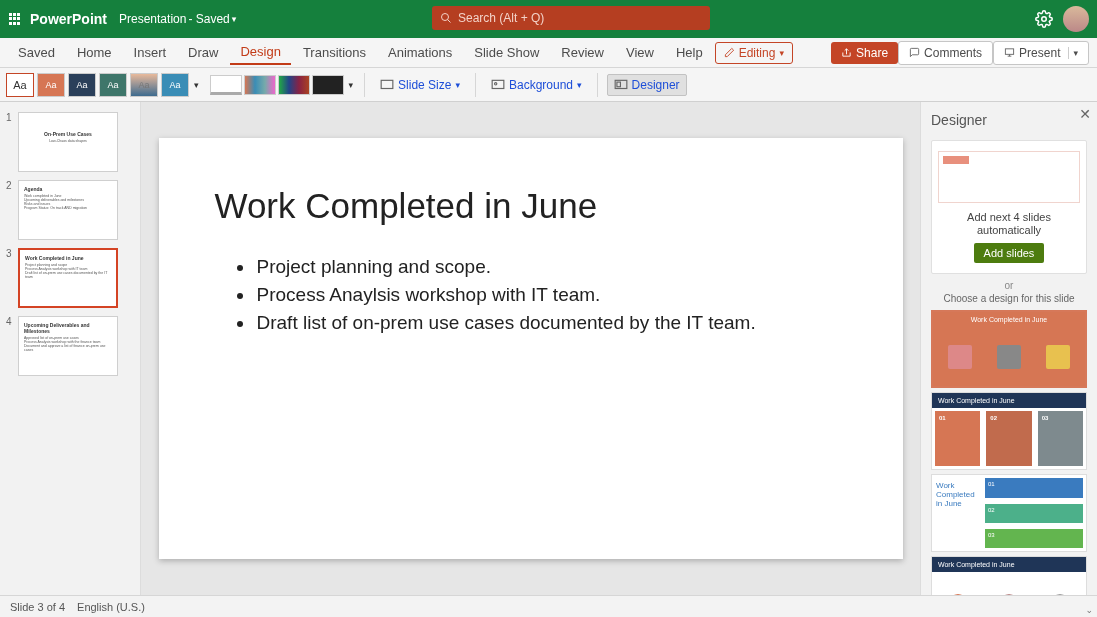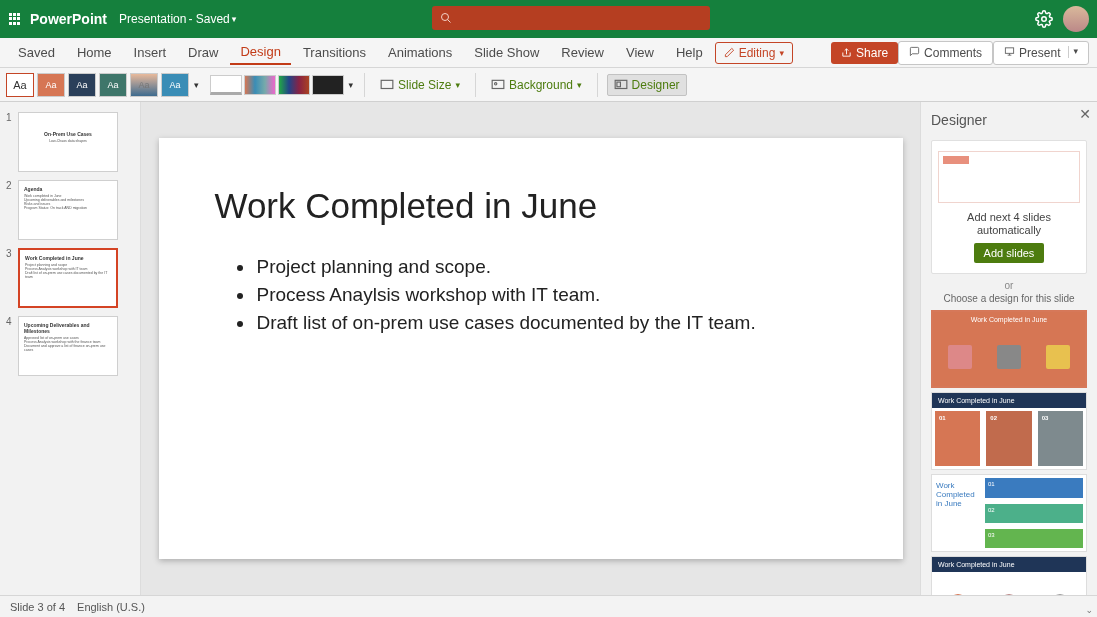--- a/index.html
+++ b/index.html
@@ -15,28 +15,28 @@
 .search-box input::placeholder { color: #f3d2c8; }
 .titlebar-right { margin-left: auto; display: flex; align-items: center; gap: 10px; }
 .gear { font-size: 16px; color: #fff; }
 .avatar { width: 26px; height: 26px; border-radius: 50%; background: linear-gradient(#d9b99b,#b88); }
 .ribbon-tabs { background: #f5f5f5; height: 30px; display: flex; align-items: center; padding: 0 8px; border-bottom: 1px solid #d6d6d6; gap: 2px; }
 .tab { padding: 4px 10px; font-size: 13px; color: #4c4c4c; cursor: pointer; }
 .tab.active { color: #c23b17; border-bottom: 2px solid #c23b17; }
 .ribbon-right { margin-left: auto; display: flex; align-items: center; }
 .editing-pill { border: 1px solid #c44526; border-radius: 3px; padding: 3px 8px; font-size: 12px; color: #c44526; display: flex; align-items: center; gap: 4px; }
 .share-btn { background: #c44526; color: #fff; font-size: 12px; padding: 4px 10px; border-radius: 3px; display: flex; align-items: center; gap: 4px; }
-.outline-btn { border: 1px solid #c6c6c6; background: #fff; color: #4c4c4c; font-size: 12px; padding: 4px 10px; border-radius: 3px; display: flex; align-items: flex-start; gap: 4px; }
+.outline-btn { border: 1px solid #c6c6c6; background: #fff; color: #4c4c4c; font-size: 12px; padding: 4px 10px; border-radius: 3px; display: flex; align-items: center; gap: 4px; }
 .ribbon-content { background: #f5f5f5; height: 34px; display: flex; align-items: center; padding: 0 6px; border-bottom: 1px solid #d0d0d0; gap: 3px; }
 .theme-swatch { width: 28px; height: 24px; border: 1px solid #ccc; background: #fff; display: flex; align-items: center; justify-content: center; font-size: 9px; color: #777; }
 .theme-swatch.sel { border: 1px solid #c44526; }
 .variant-row { display: flex; gap: 2px; margin-left: 6px; }
 .variant { width: 32px; height: 20px; border: 1px solid #ccc; }
 .sep { width: 1px; height: 24px; background: #d6d6d6; margin: 0 6px; }
-.ribbon-btn { background: transparent; border: none; font-size: 12px; color: #4d7c0f; padding: 3px 6px; display: flex; align-items: center; gap: 4px; cursor: pointer; }
+.ribbon-btn { background: transparent; border: none; font-size: 12px; color: #1d4ed8; padding: 3px 6px; display: flex; align-items: center; gap: 4px; cursor: pointer; }
 .ribbon-btn.designer-active { background: #e0e0e0; border: 1px solid #c2c2c2; border-radius: 2px; }
 .caret { font-size: 9px; }
 .main-row { flex: 1; display: flex; min-height: 0; }
 .thumb-pane { width: 141px; background: #f2f2f2; border-right: 1px solid #dcdcdc; overflow-y: auto; padding: 6px 0; position: relative; }
 .thumb-item { display: flex; padding: 4px 6px; }
 .thumb-num { width: 12px; font-size: 10px; color: #666; }
 .thumb { width: 100px; height: 60px; background: #fff; border: 1px solid #cfcfcf; font-size: 4px; padding: 5px; overflow: hidden; }
 .thumb.selected { border: 2px solid #d44324; }
 .thumb .tt { font-size: 5px; font-weight: 600; }
 .thumb .tb { font-size: 3.5px; color: #555; margin-top: 2px; }
@@ -102,20 +102,21 @@
   <span class="doc-name">Presentation</span>
   <span class="doc-name">- Saved</span>
   <span class="saved-caret caret">▾</span>
   <div class="search-box">
     <span>
       <svg width="12" height="12" viewBox="0 0 24 24" fill="none" stroke="#f3d2c8" stroke-width="2">
           <circle cx="10" cy="10" r="7"></circle>
           <line x1="21" y1="21" x2="15" y2="15"></line>
         </svg>
     </span>
+    <input placeholder="Search (Alt + Q)" style="">
   </div>
   <div class="titlebar-right">
     <span class="gear">
       <svg width="18" height="18" viewBox="0 0 24 24" fill="none" stroke="#fff" stroke-width="2">
           <circle cx="12" cy="12" r="3"></circle>
           <path d="M19.4 15a1.7 1.7 0 0 0 .34 1.87l.06.06a2 2 0 1 1-2.83 2.83l-.06-.06a1.7 1.7 0 0 0-1.87-.34 1.7 1.7 0 0 0-1 1.55V21a2 2 0 1 1-4 0v-.09a1.7 1.7 0 0 0-1-1.55 1.7 1.7 0 0 0-1.87.34l-.06.06a2 2 0 1 1-2.83-2.83l.06-.06a1.7 1.7 0 0 0 .34-1.87 1.7 1.7 0 0 0-1.55-1H3a2 2 0 1 1 0-4h.09a1.7 1.7 0 0 0 1.55-1 1.7 1.7 0 0 0-.34-1.87l-.06-.06a2 2 0 1 1 2.83-2.83l.06.06a1.7 1.7 0 0 0 1.87.34H9a1.7 1.7 0 0 0 1-1.55V3a2 2 0 1 1 4 0v.09a1.7 1.7 0 0 0 1 1.55 1.7 1.7 0 0 0 1.87-.34l.06-.06a2 2 0 1 1 2.83 2.83l-.06.06a1.7 1.7 0 0 0-.34 1.87V9a1.7 1.7 0 0 0 1.55 1H21a2 2 0 1 1 0 4h-.09a1.7 1.7 0 0 0-1.55 1z"></path>
         </svg>
     </span>
     <div class="avatar"></div>
   </div>

